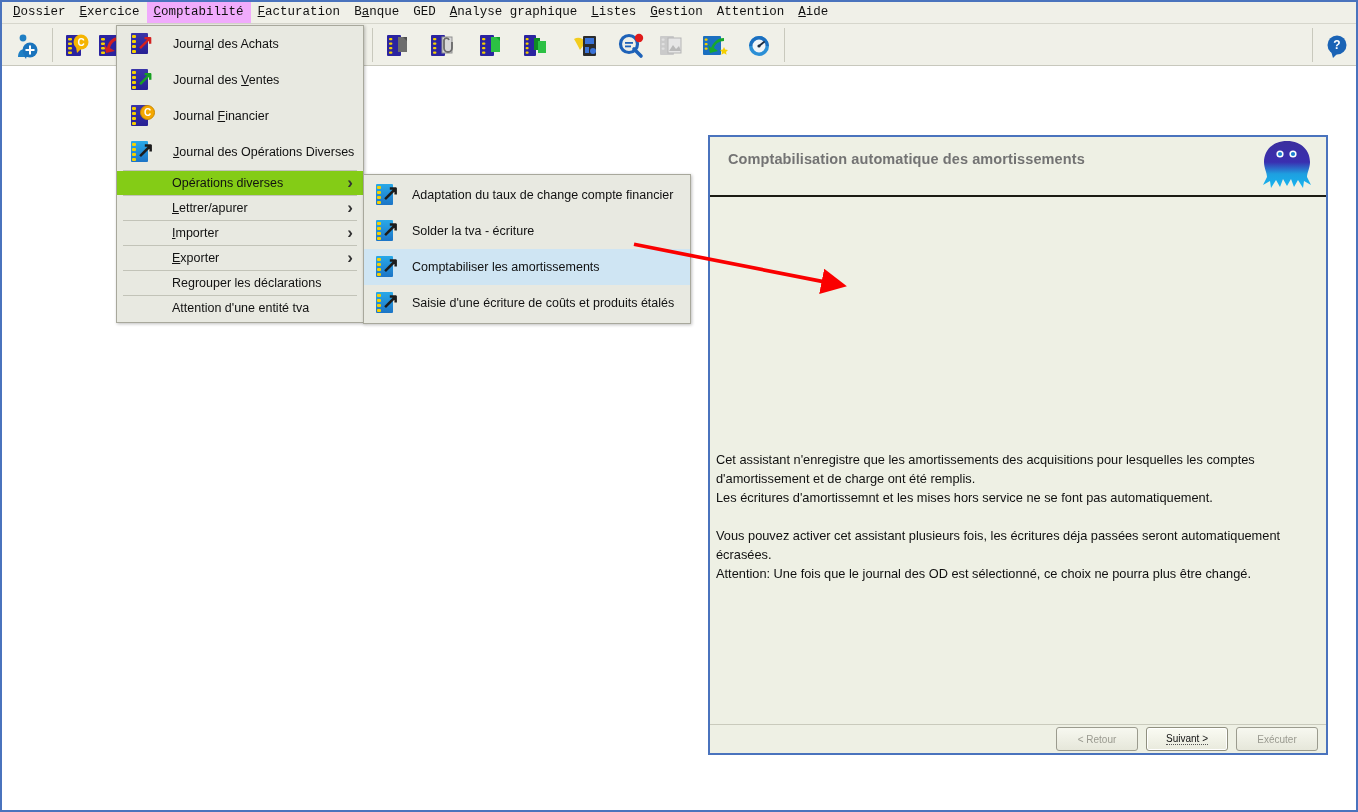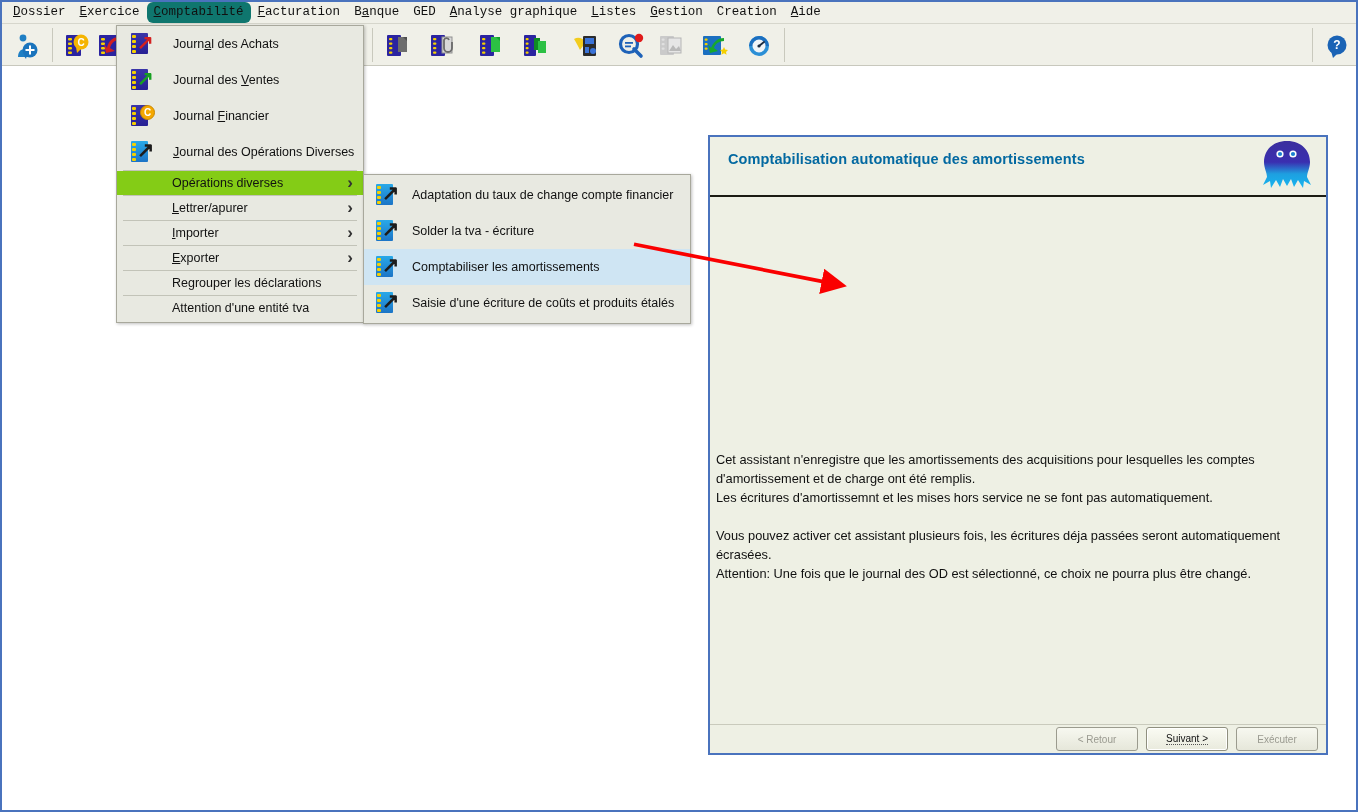--- a/index.html
+++ b/index.html
@@ -28,21 +28,21 @@
     font-size: 12.5px;
     color: #111;
   }
   .mb-item {
     padding: 3px 7px 4px 7px;
     line-height: 14px;
     white-space: nowrap;
     cursor: default;
     font-family: Liberation Mono, monospace;
   }
-  .mb-item.active { background: #0f766e; border-radius: 6px; }
+  .mb-item.active { background: #f0abfc; }
   .mb-item u { text-decoration: underline; }
 
   
   #toolbar {
     position: absolute; left: 0; top: 22px;
     width: 1354px; height: 42px;
     background: #f0f0e8;
     border-bottom: 1px solid #c8c8bd;
   }
   .tb-sep {
@@ -136,21 +136,21 @@
     z-index: 20;
   }
   #wiz-header {
     position: relative;
     height: 60px;
     background: #eef0e4;
     border-bottom: 2px solid #1b1b12;
     padding: 14px 0 0 18px;
   }
   #wiz-title {
-    font-size: 14.5px; font-weight: bold; color: #0369a1;
+    font-size: 14.5px; font-weight: bold; color: #737373;
     letter-spacing: .1px;
   }
   #wiz-subtitle {
     font-size: 10.5px; font-weight: bold; color: #202020;
     margin-top: 4px; margin-left: 6px;
   }
   #wiz-mascot {
     position: absolute; right: 8px; top: -2px;
     width: 62px; height: 62px;
   }
@@ -203,21 +203,21 @@
   <div id="menubar">
       <div class="mb-item"><u>D</u>ossier</div>
       <div class="mb-item"><u>E</u>xercice</div>
       <div class="mb-item active"><u>C</u>omptabilité</div>
       <div class="mb-item"><u>F</u>acturation</div>
       <div class="mb-item">B<u>a</u>nque</div>
       <div class="mb-item">GED</div>
       <div class="mb-item"><u>A</u>nalyse graphique</div>
       <div class="mb-item"><u>L</u>istes</div>
       <div class="mb-item"><u>G</u>estion</div>
-      <div class="mb-item">Creation</div>
+      <div class="mb-item">Attention</div>
       <div class="mb-item"><u>A</u>ide</div>
     </div>
 
   <div id="toolbar">
     <div class="tb-sep" style="left:50px;"></div>
     <div class="tb-sep" style="left:370px;"></div>
     <div class="tb-sep" style="left:782px;"></div>
     <div class="tb-sep" style="left:1310px;"></div>
     <div id="toolbar-icons">
         <div class="tbicon" style="left: 12px;"><svg width="26" height="26" viewBox="0 0 26 26">

